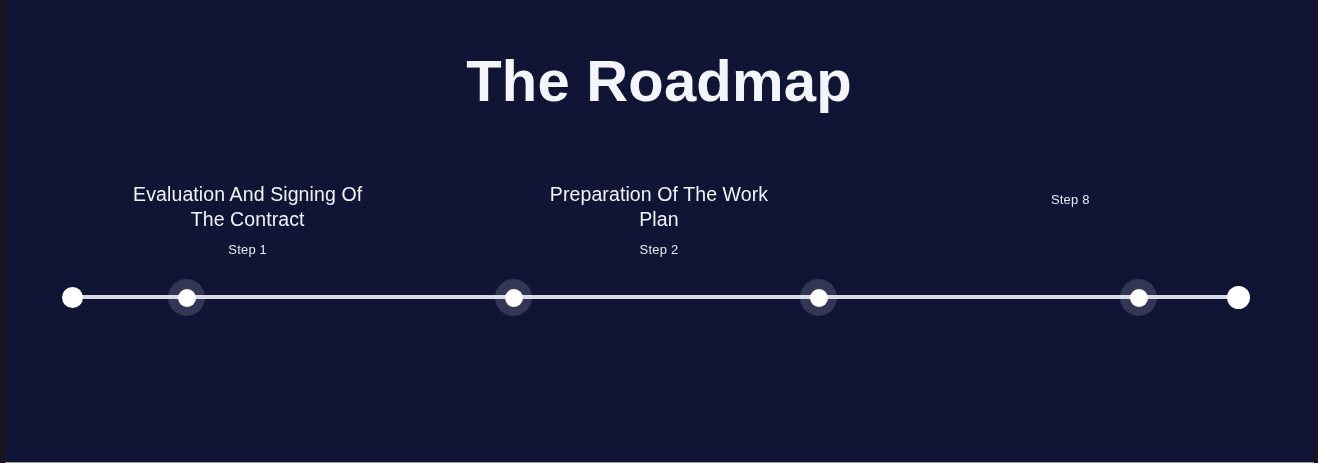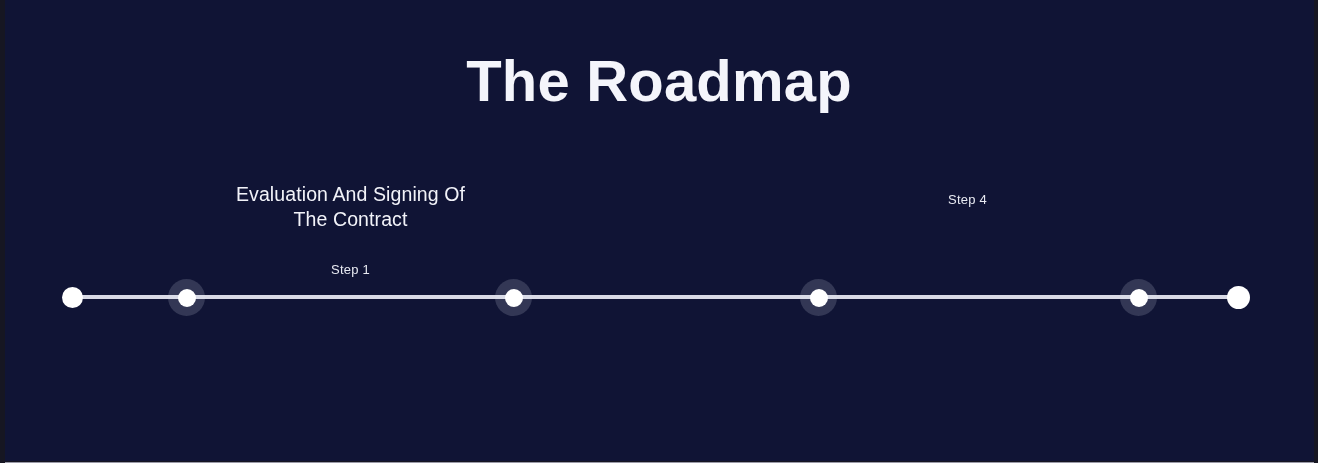--- a/index.html
+++ b/index.html
@@ -65,21 +65,20 @@
     width:1234px;
     height:95px;
     display:flex;
     flex-direction:row;
   }
   .step-col {
     flex:1 1 0;
     display:flex;
     flex-direction:column;
     align-items:center;
-    gap:20px;
   }
   .step-title {
     color:#f2f3f9;
     font-size:19.5px;
     line-height:25px;
     text-align:center;
     font-weight:normal;
     letter-spacing:0.1px;
     max-width:250px;
   }
@@ -145,24 +144,28 @@
 
   <div class="title">The Roadmap</div>
 
   <div class="steps">
 
     <div class="step-col">
       <div class="step-title">Evaluation And Signing Of The Contract</div>
       <div class="step-sub">Step 1</div>
     </div>
 
+    <div class="step-col">
+      <div class="step-title">Preparation Of The Work Plan</div>
+      <div class="step-sub">Step 2</div>
+    </div>
 
 
     <div class="step-col">
-      <div class="step-sub">Step 4</div>
+      <div class="step-sub">Step 8</div>
     </div>
 
   </div>
 
   <div class="timeline">
     <div class="track"></div>
 
     <div class="cap cap-left"></div>
 
     <div class="node node-1">

